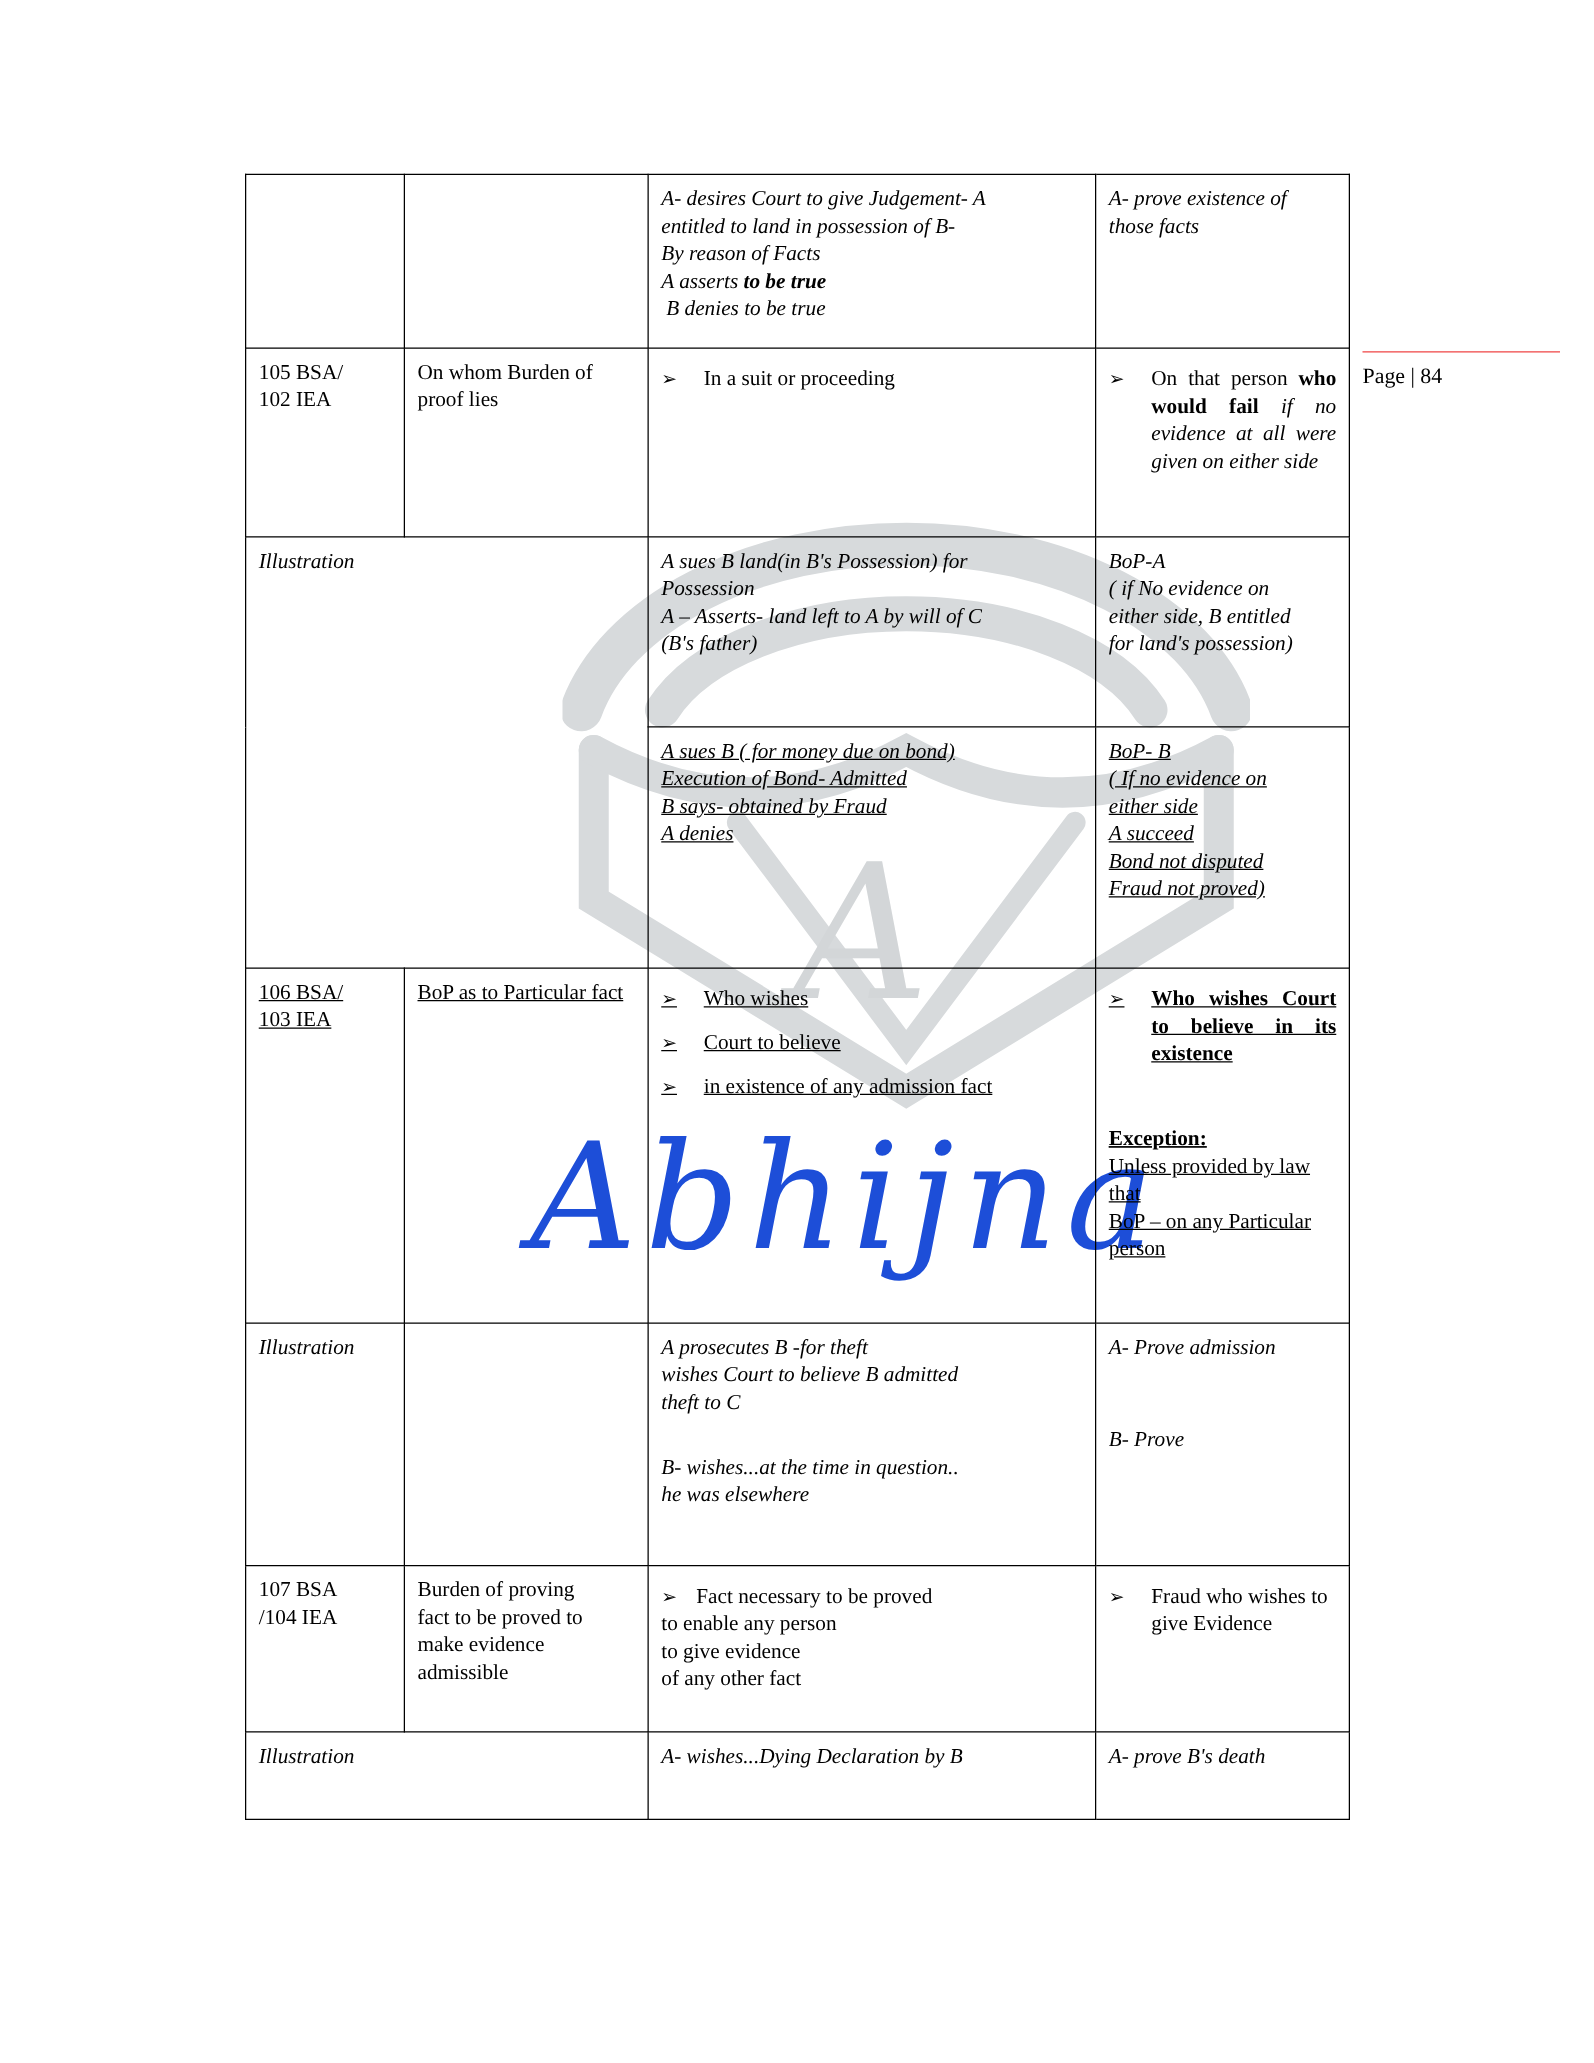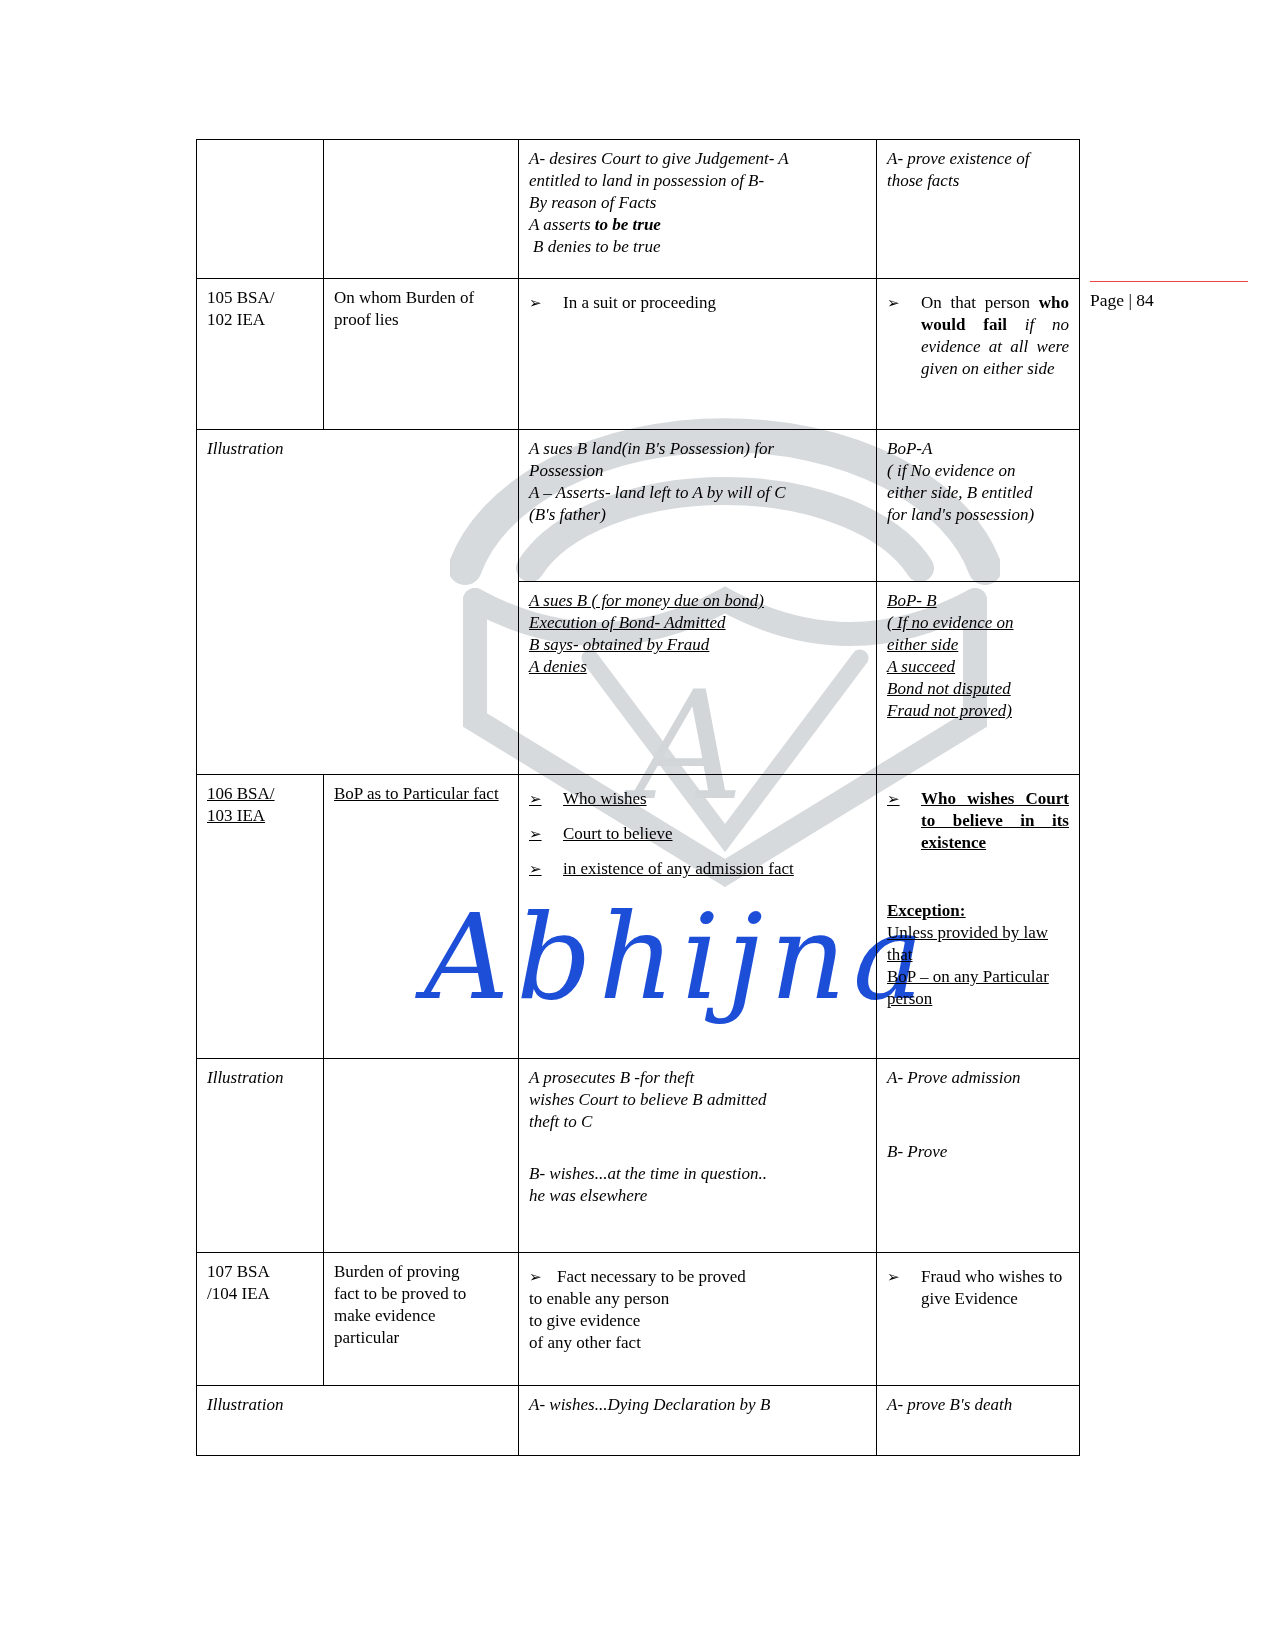--- a/index.html
+++ b/index.html
@@ -198,21 +198,21 @@
 
       <tr class="r6">
         <td>
           <div class="ln">107 BSA</div>
           <div class="ln">/104 IEA</div>
         </td>
         <td>
           <div class="ln">Burden of proving</div>
           <div class="ln">fact to be proved to</div>
           <div class="ln">make evidence</div>
-          <div class="ln">particular</div>
+          <div class="ln">admissible</div>
         </td>
         <td>
           <div class="bul-row">
             <span class="bul" style="flex-basis:28px">➢</span>
             <span class="btxt">Fact necessary to be proved</span>
           </div>
           <div class="ln">to enable any person</div>
           <div class="ln">to give evidence</div>
           <div class="ln">of any other fact</div>
         </td>

